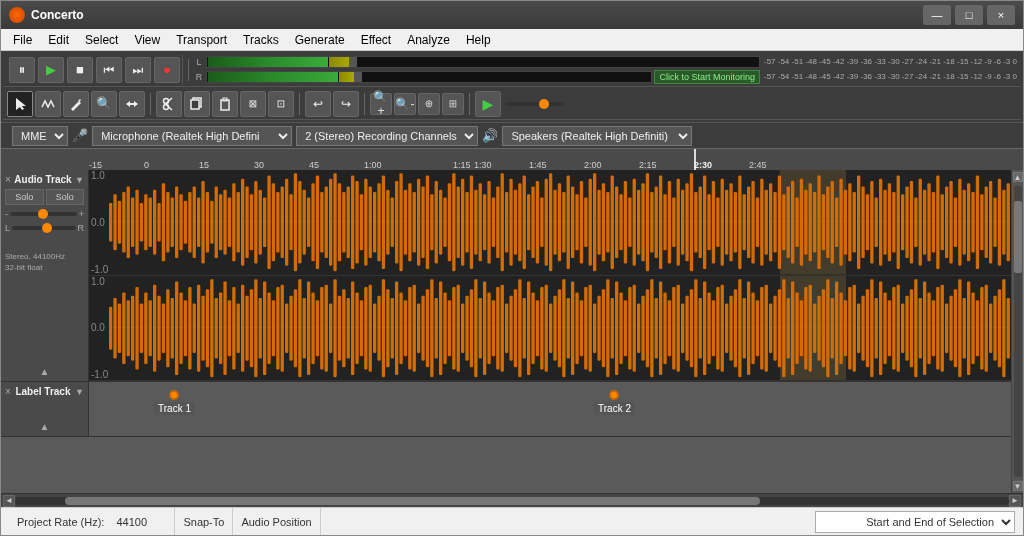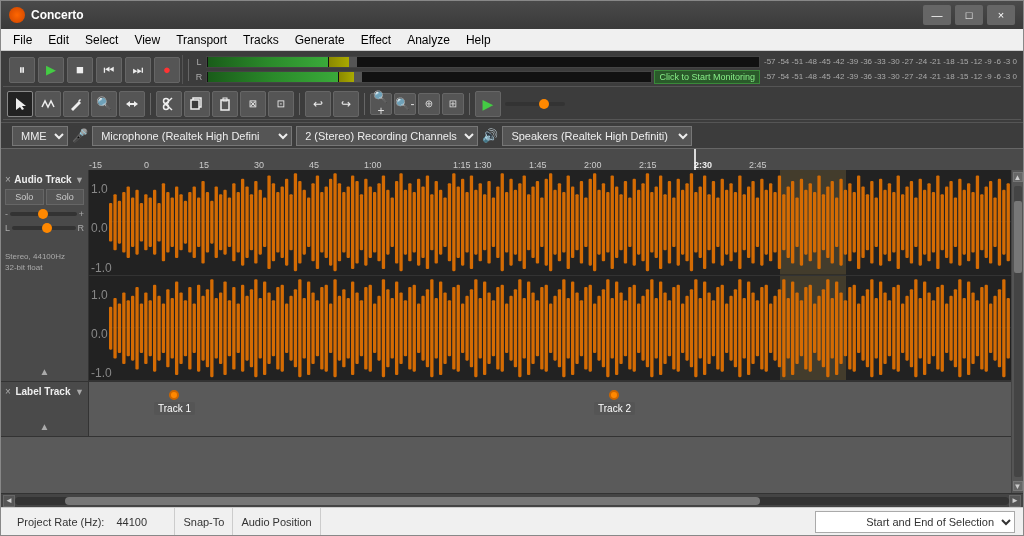--- a/index.html
+++ b/index.html
@@ -343,22 +343,21 @@
       position: absolute;
       left: 2px;
       top: 0;
       height: 100%;
       display: flex;
       flex-direction: column;
       justify-content: space-between;
     }
     .scale-label {
       color: #888;
-      font-size: 12px;
-      margin-top: 12px;
+      font-size: 10px;
     }
 
     
     .label-track {
       display: flex;
       background: #4a4a4a;
       height: 55px;
       border-bottom: 1px solid #333;
     }
 

